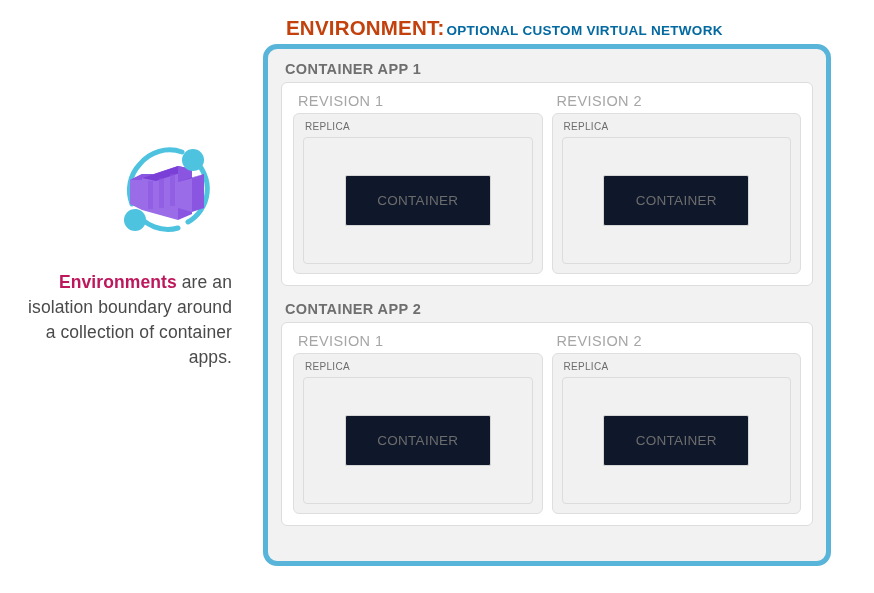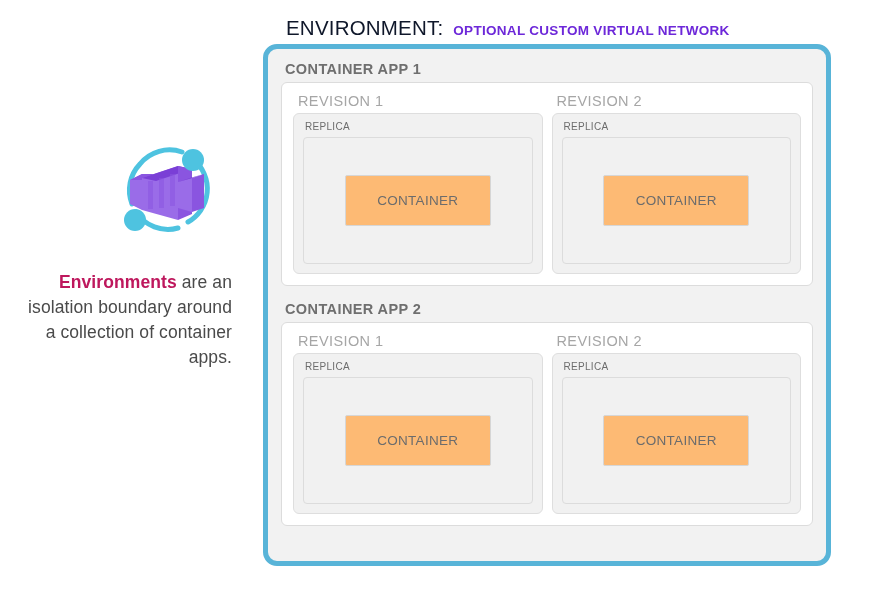--- a/index.html
+++ b/index.html
@@ -48,30 +48,30 @@
 
   
   #env-title {
     position: absolute;
     left: 286px;
     top: 16px;
     white-space: nowrap;
   }
   #env-title-main {
     font-size: 20.5px;
-    font-weight: normal;
-    color: #0f172a;
+    font-weight: bold;
+    color: #c2410c;
     letter-spacing: 0.2px;
   }
   #env-title-sub {
     font-size: 13.5px;
     font-weight: bold;
-    color: #6d28d9;
+    color: #0369a1;
     letter-spacing: 0.3px;
-    margin-left: 10px;
+    margin-left: 2px;
   }
 
   
   #environment-box {
     position: absolute;
     left: 263px;
     top: 44px;
     width: 568px;
     height: 522px;
     box-sizing: border-box;
@@ -142,21 +142,21 @@
     border-radius: 4px;
     height: 127px;
     display: flex;
     align-items: center;
     justify-content: center;
   }
   .container-box {
     box-sizing: border-box;
     width: 146px;
     height: 51px;
-    background: #fdba74;
+    background: #0f172a;
     border: 1px solid #d6d6d6;
     border-radius: 2px;
     display: flex;
     align-items: center;
     justify-content: center;
     font-size: 13.5px;
     color: #6c6c6c;
     letter-spacing: 0.3px;
   }
 </style>

